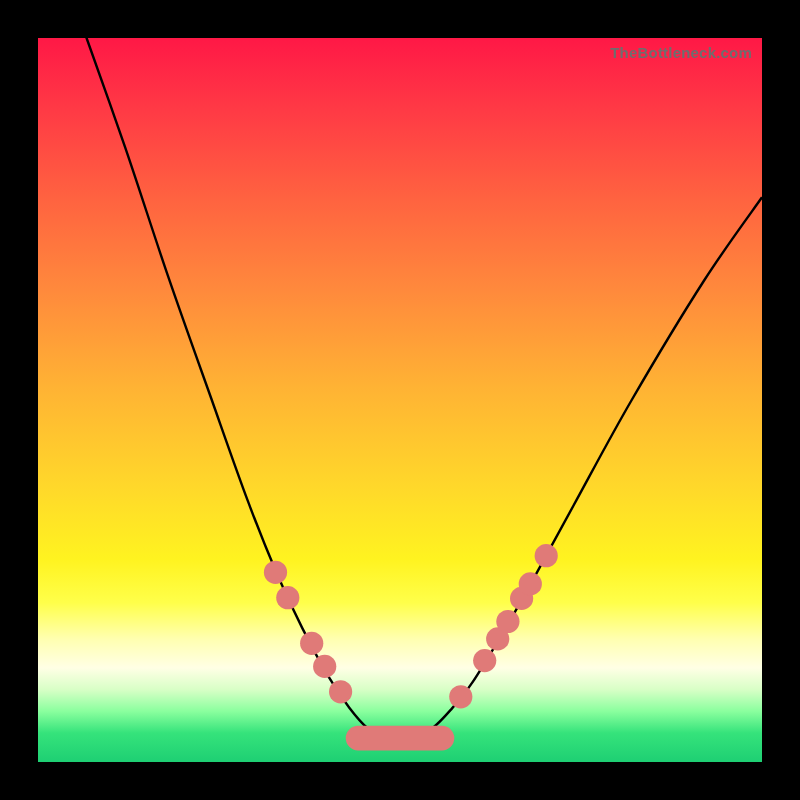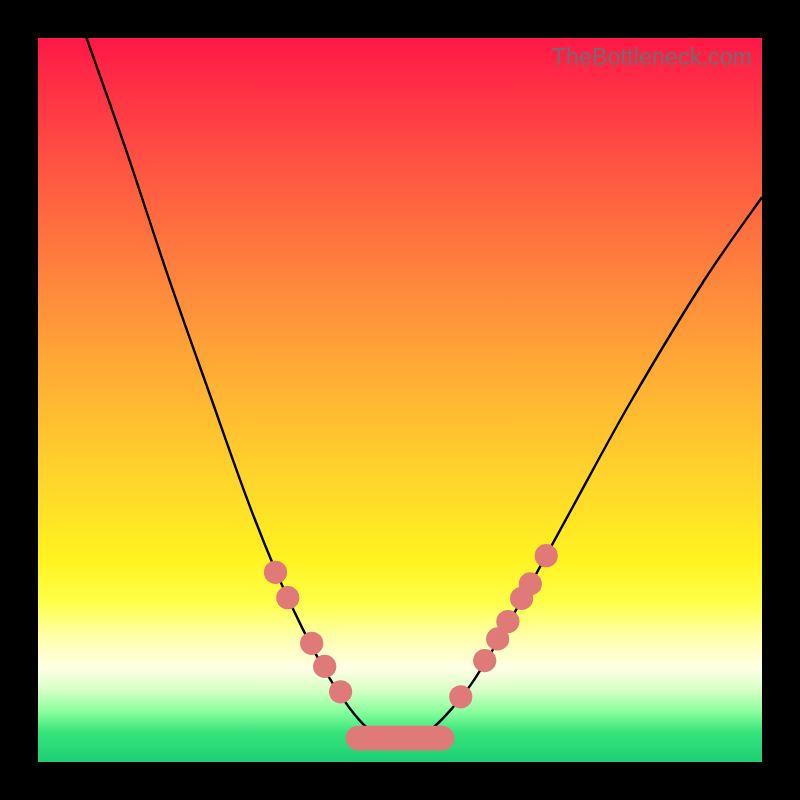--- a/index.html
+++ b/index.html
@@ -38,22 +38,22 @@
       #d8ffc6 90%,
       #8aff9e 93%,
       #35e37b 96%,
       #1ecf73 100%);
   }
   .watermark {
     position: absolute;
     top: 6px;
     right: 10px;
     color: #6e6e6e;
-    font-size: 23px;
-    font-weight: 400;
+    font-size: 15px;
+    font-weight: 700;
     letter-spacing: 0.2px;
     user-select: none;
     margin-left: 20px;
   }
   svg.overlay {
     position: absolute;
     left: 0;
     top: 0;
     width: 724px;
     height: 724px;

